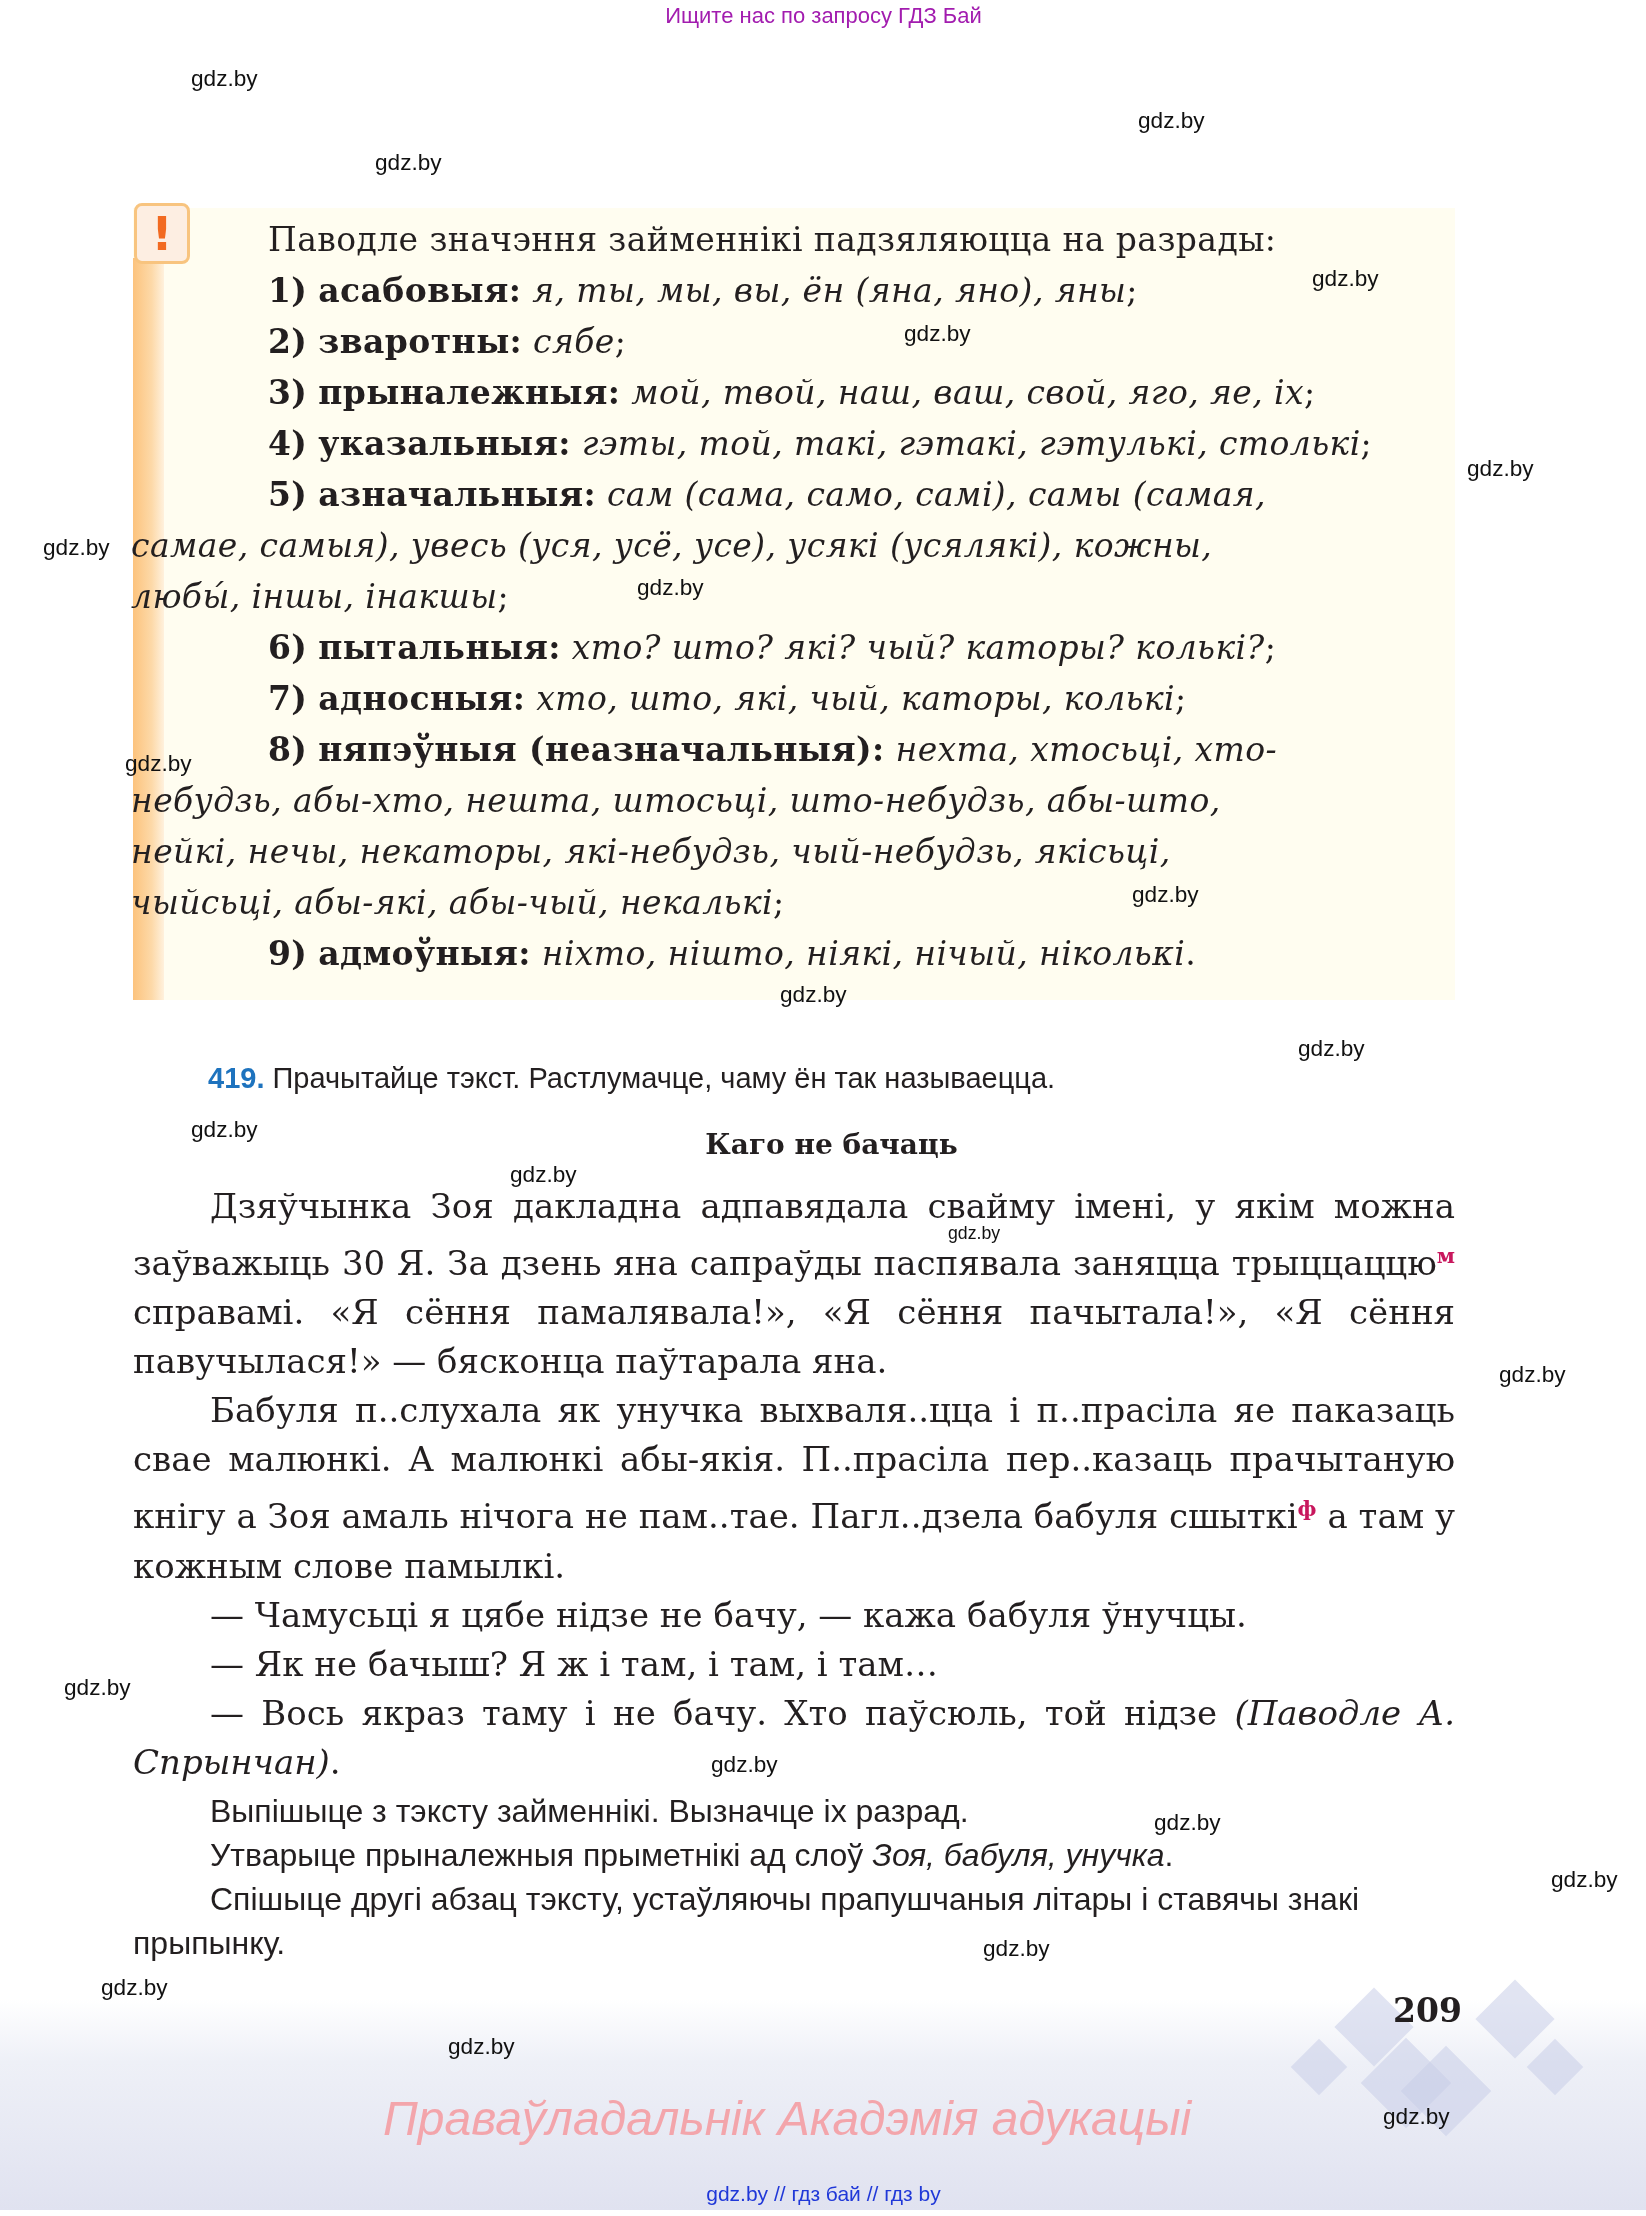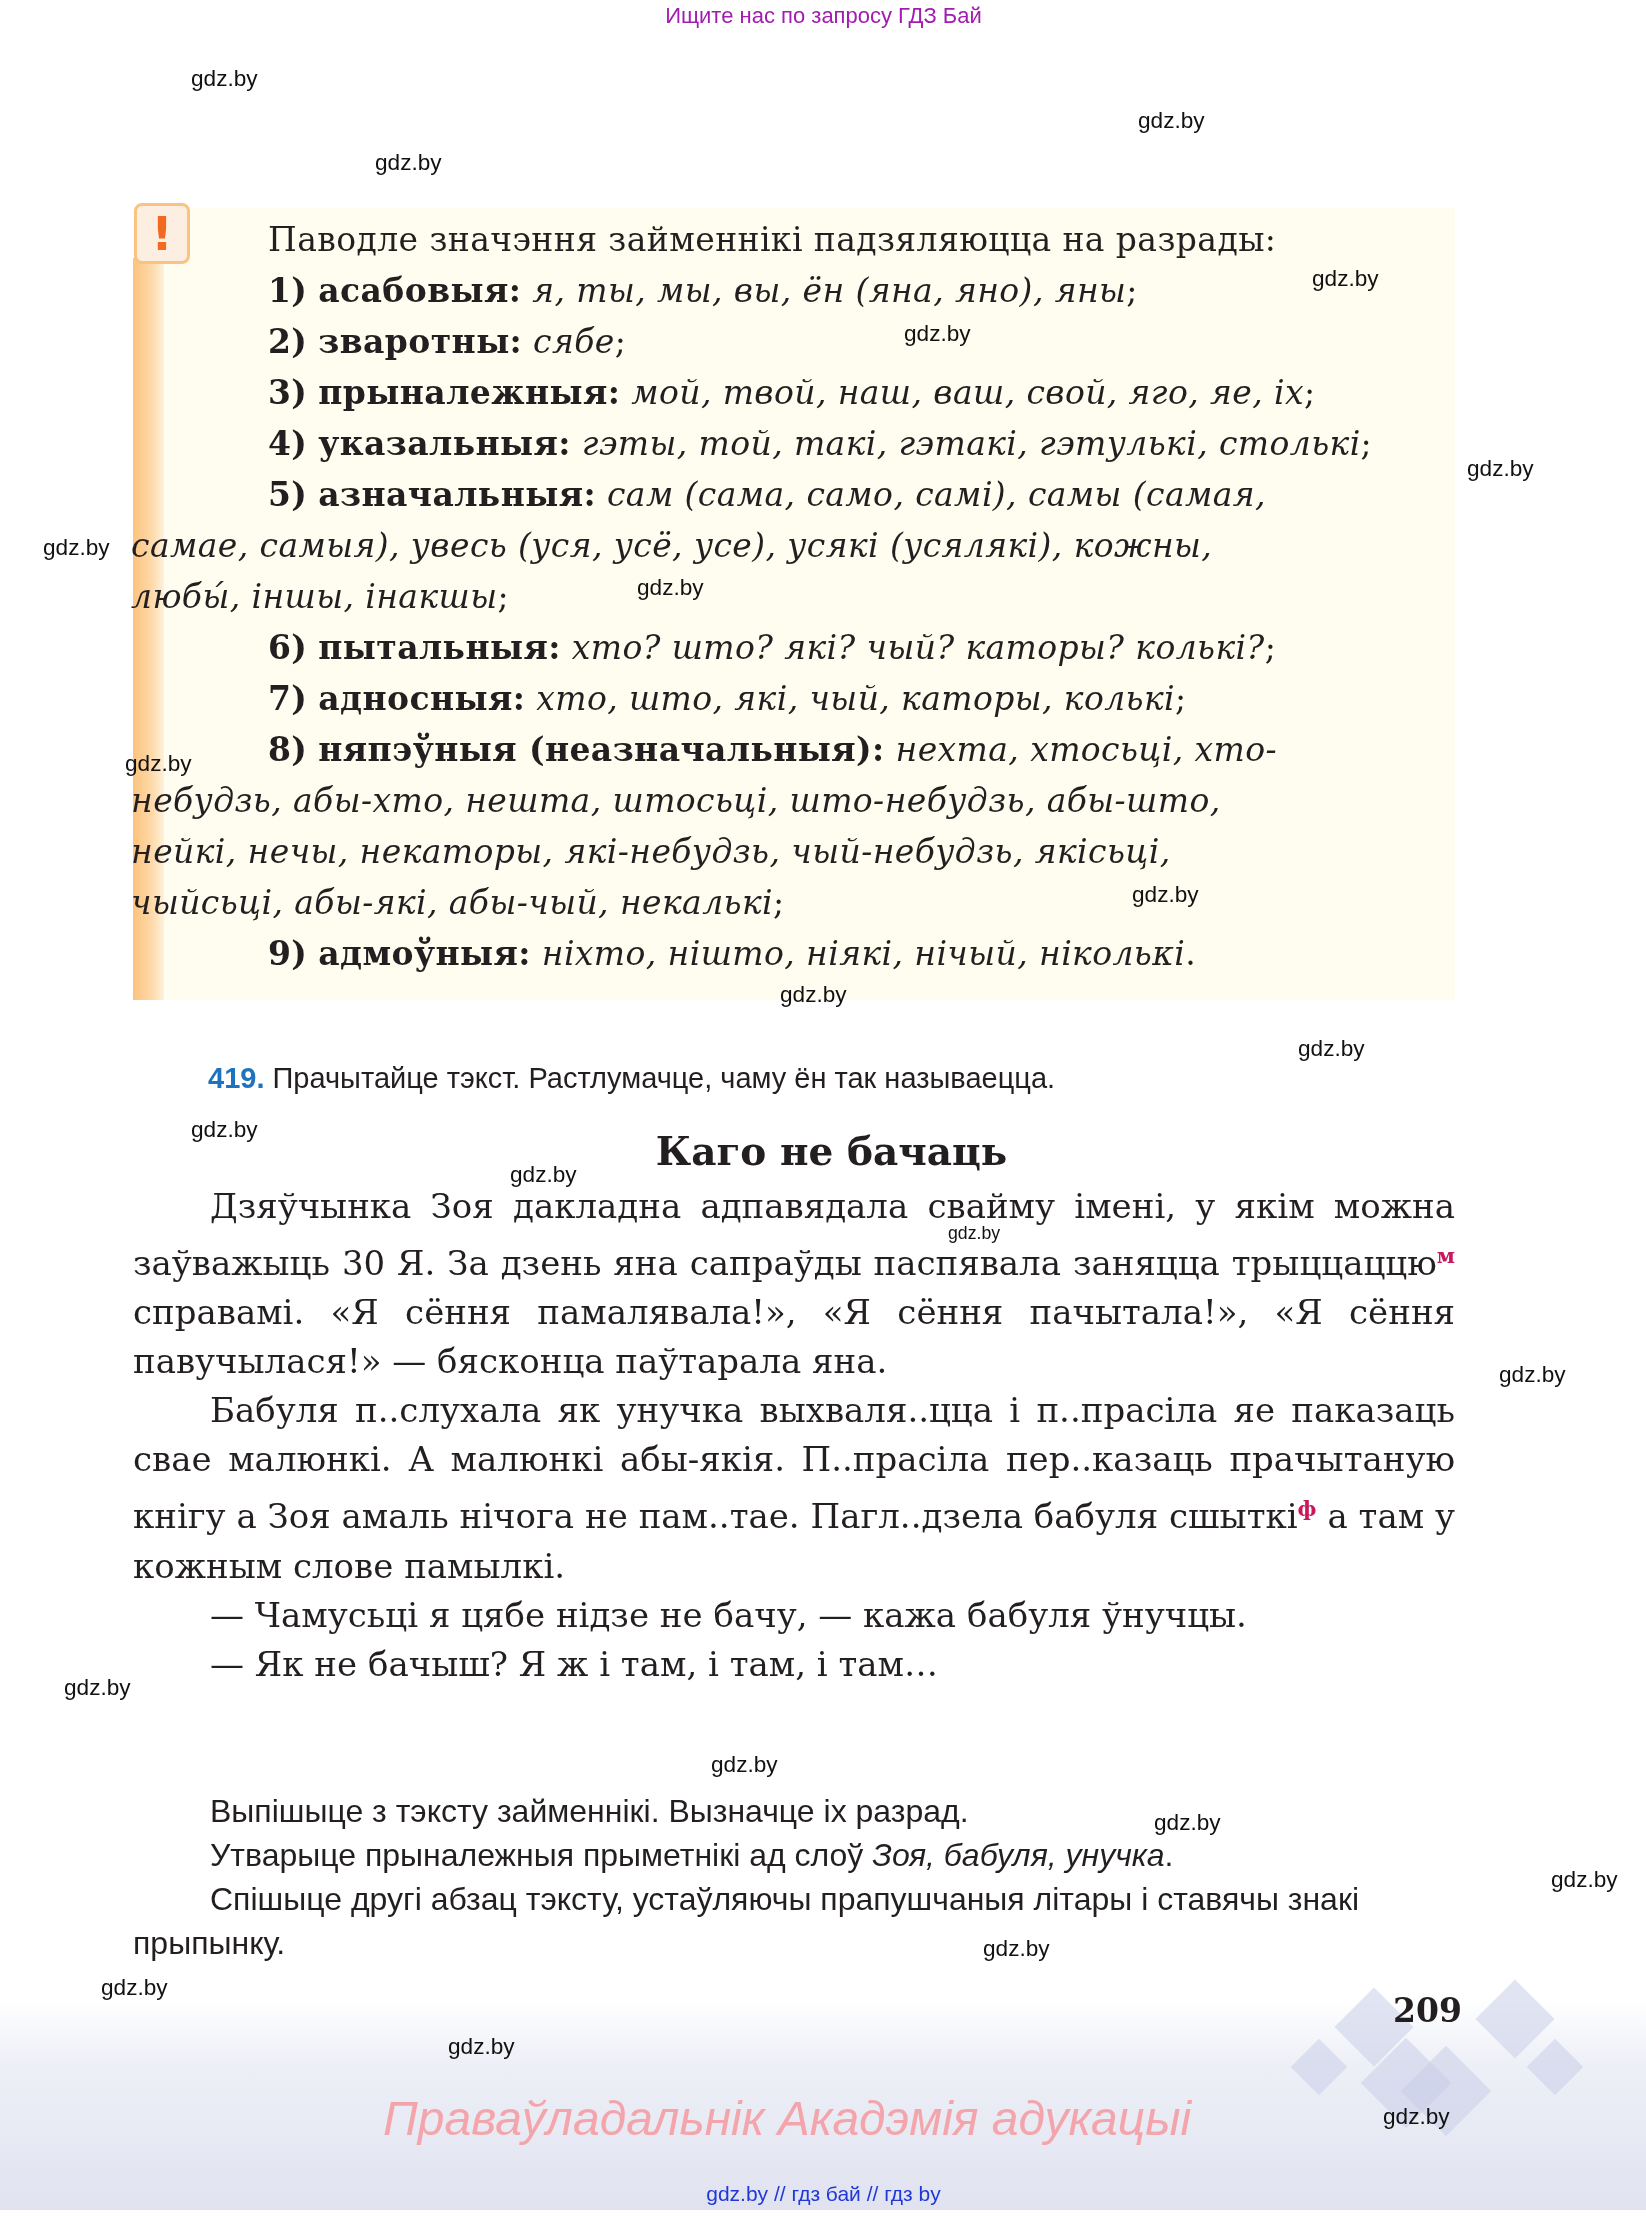--- a/index.html
+++ b/index.html
@@ -47,21 +47,21 @@
   .rule-text i { font-style:italic; }
 
   
   .exercise-line {
     position:absolute; left:208px; top:1062px;
     font-family:"Liberation Sans", sans-serif; font-size:29px;
   }
   .ex-num { color:#1e73be; font-weight:bold; }
   .story-title {
     position:absolute; left:0; width:100%; top:1128px; text-align:center;
-    font-size:39px; font-weight:bold; padding-left:16px; box-sizing:border-box;
+    font-size:28px; font-weight:bold; padding-left:16px; box-sizing:border-box;
   }
   .story {
     position:absolute; left:133px; top:1182px; width:1322px;
     font-size:34px; line-height:49px; text-align:justify;
   }
   .story p { margin:0; }
   .story .para { text-indent:77px; }
   .story .dlg { padding-left:77px; }
   .mark { color:#c8175d; font-size:21px; vertical-align:super; font-weight:bold; }
 
@@ -127,20 +127,21 @@
   <span>Прачытайце тэкст. Растлумачце, чаму ён так называецца.</span>
 </div>
 
 <div class="story-title">Каго не бачаць</div>
 
 <div class="story">
   <p class="para"><span>Дзяўчынка Зоя дакладна адпавядала свайму імені, у якім можна заўважыць 30 Я. За дзень яна сапраўды паспявала заняцца трыццаццю</span><span class="mark">м</span><span> справамі. «Я сёння памалявала!», «Я сёння пачытала!», «Я сёння павучылася!» — бясконца паўтарала яна.</span></p>
   <p class="para"><span>Бабуля п..слухала як унучка выхваля..цца і п..прасіла яе паказаць свае малюнкі. А малюнкі абы-якія. П..прасіла пер..казаць прачытаную кнігу а Зоя амаль нічога не пам..тае. Пагл..дзела бабуля сшыткі</span><span class="mark">ф</span><span> а там у кожным слове памылкі.</span></p>
   <p class="dlg">— Чамусьці я цябе нідзе не бачу, — кажа бабуля ўнучцы.</p>
   <p class="dlg">— Як не бачыш? Я ж і там, і там, і там…</p>
+  <p class="para"><span>— Вось якраз таму і не бачу. Хто паўсюль, той нідзе </span><i>(Паводле А. Спрынчан)</i><span>.</span></p>
 </div>
 
 <div class="tasks">
   <p>Выпішыце з тэксту займеннікі. Вызначце іх разрад.</p>
   <p><span>Утварыце прыналежныя прыметнікі ад слоў </span><i>Зоя, бабуля, унучка</i><span>.</span></p>
   <p>Спішыце другі абзац тэксту, устаўляючы прапушчаныя літары і ставячы знакі прыпынку.</p>
 </div>
 
 <div class="footer-band"></div>
 <div class="diamond" style="left:1346px;top:1999px"></div>

